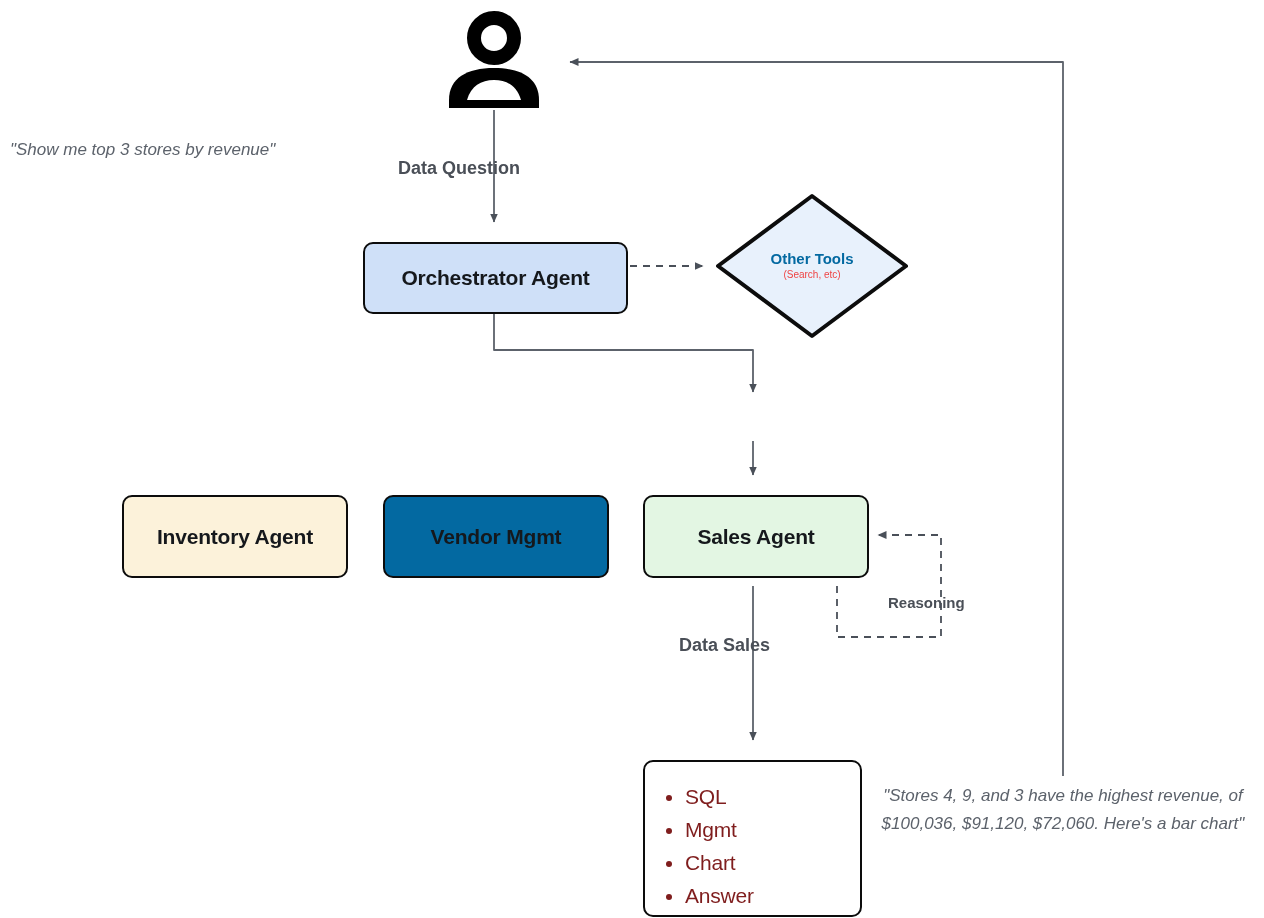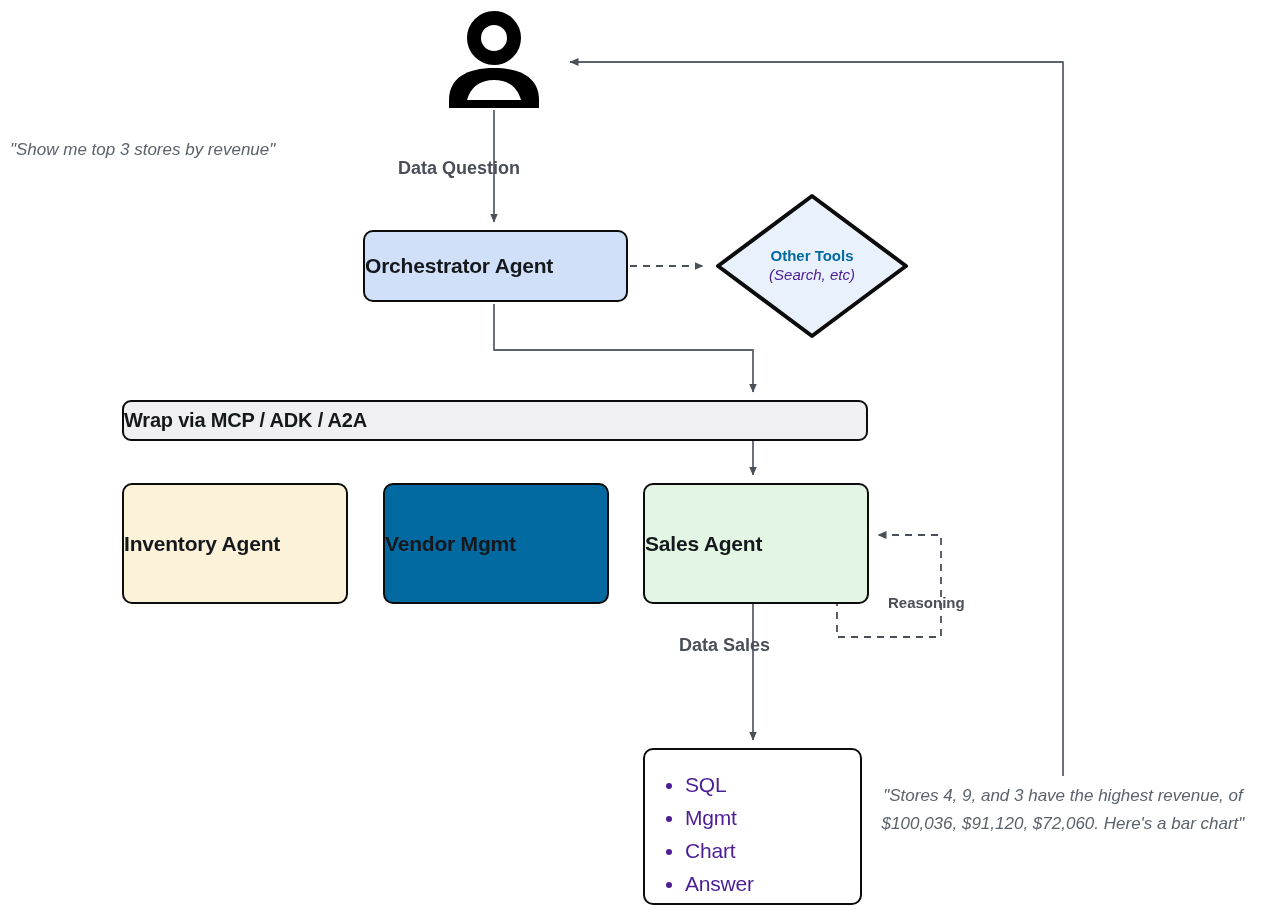--- a/index.html
+++ b/index.html
@@ -26,25 +26,26 @@
     pointer-events: none;
   }
 
   .node {
     position: absolute;
     box-sizing: border-box;
     border: 2.5px solid #0c0c0c;
     border-radius: 10px;
     display: flex;
     align-items: center;
-    justify-content: flex-start;
+    justify-content: center;
     text-align: center;
     font-weight: bold;
     color: #15181c;
     letter-spacing: -0.2px;
+    margin-top: 12px;
   }
 
   #orchestrator-agent {
     left: 363px;
     top: 230px;
     width: 265px;
     height: 72px;
     background: #cfe0f8;
     font-size: 21px;
   }
@@ -55,21 +56,21 @@
     width: 746px;
     height: 41px;
     background: #f0f0f2;
     border-radius: 9px;
     font-size: 20px;
   }
 
   .agent-box {
     top: 483px;
     width: 226px;
-    height: 121px;
+    height: 83px;
     font-size: 21px;
   }
   #inventory-agent { left: 122px; background: #fcf2da; }
   #vendor-mgmt     { left: 383px; background: #0369a1; }
   #sales-agent     { left: 643px; background: #e3f6e3; border-radius: 10px; }
 
   #output-box {
     left: 643px;
     top: 748px;
     width: 219px;
@@ -80,21 +81,21 @@
     padding: 18px 0 0 22px;
   }
   #output-box ul {
     margin: 0;
     padding: 0 0 0 18px;
     list-style: disc;
   }
   #output-box li {
     font-size: 21px;
     line-height: 33px;
-    color: #4c1d95;
+    color: #7f1d1d;
     text-align: left;
     font-weight: normal;
   }
 
   
   #other-tools-diamond {
     position: absolute;
     left: 712px;
     top: 190px;
     width: 200px;
@@ -115,24 +116,23 @@
     line-height: 1.25;
   }
   #other-tools-diamond .dia-title {
     display: block;
     font-size: 15px;
     font-weight: bold;
     color: #0369a1;
   }
   #other-tools-diamond .dia-sub {
     display: block;
-    font-size: 15px;
+    font-size: 10px;
     font-weight: normal;
-    color: #4c1d95;
-    font-style: italic;
+    color: #ef4444;
   }
 
   
   #user-actor {
     position: absolute;
     left: 443px;
     top: 10px;
     width: 102px;
     height: 100px;
   }
@@ -224,23 +224,20 @@
   <div id="other-tools-diamond">
     <svg class="dia-shape" viewBox="0 0 200 152" xmlns="http://www.w3.org/2000/svg">
       <path d="M100,6 L194,76 L100,146 L6,76 Z" fill="#e8f1fc" stroke="#0c0c0c" stroke-width="4" stroke-linejoin="round"></path>
     </svg>
     <div class="dia-text">
       <span class="dia-title">Other Tools</span>
       <span class="dia-sub">(Search, etc)</span>
     </div>
   </div>
 
-  <div id="mcp-wrap-bar" class="node">
-    <span>Wrap via MCP / ADK / A2A</span>
-  </div>
 
   <div id="inventory-agent" class="node agent-box">
     <span>Inventory Agent</span>
   </div>
 
   <div id="vendor-mgmt" class="node agent-box">
     <span>Vendor Mgmt</span>
   </div>
 
   <div id="sales-agent" class="node agent-box">

